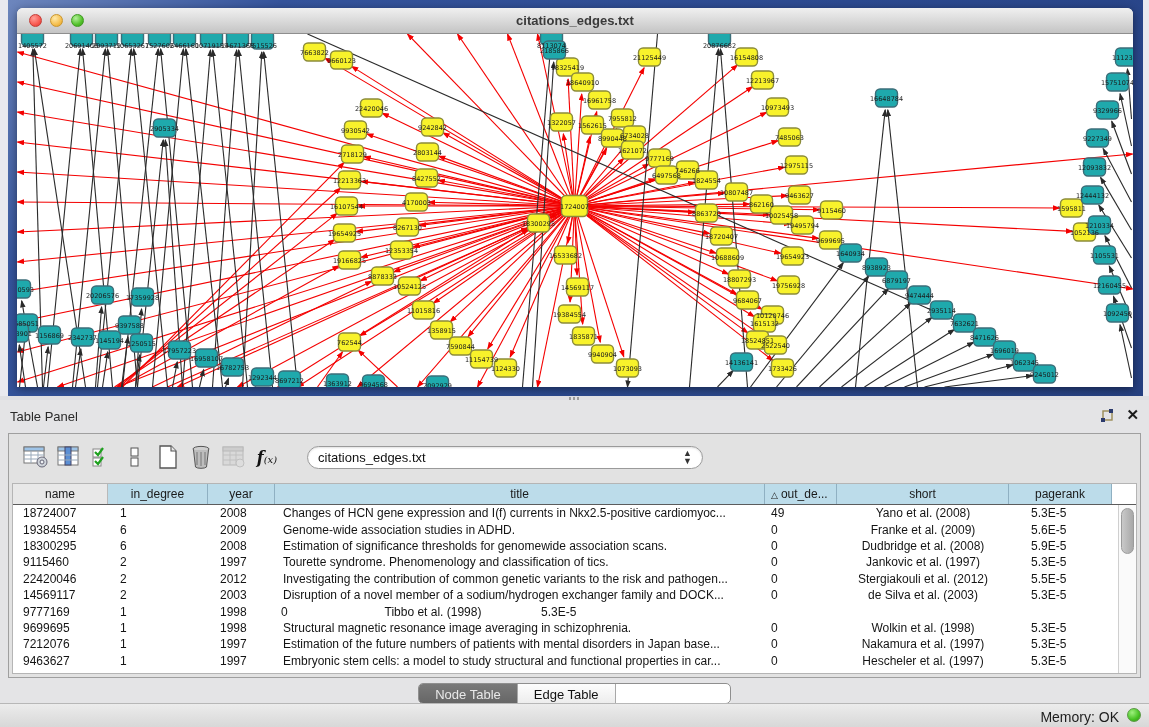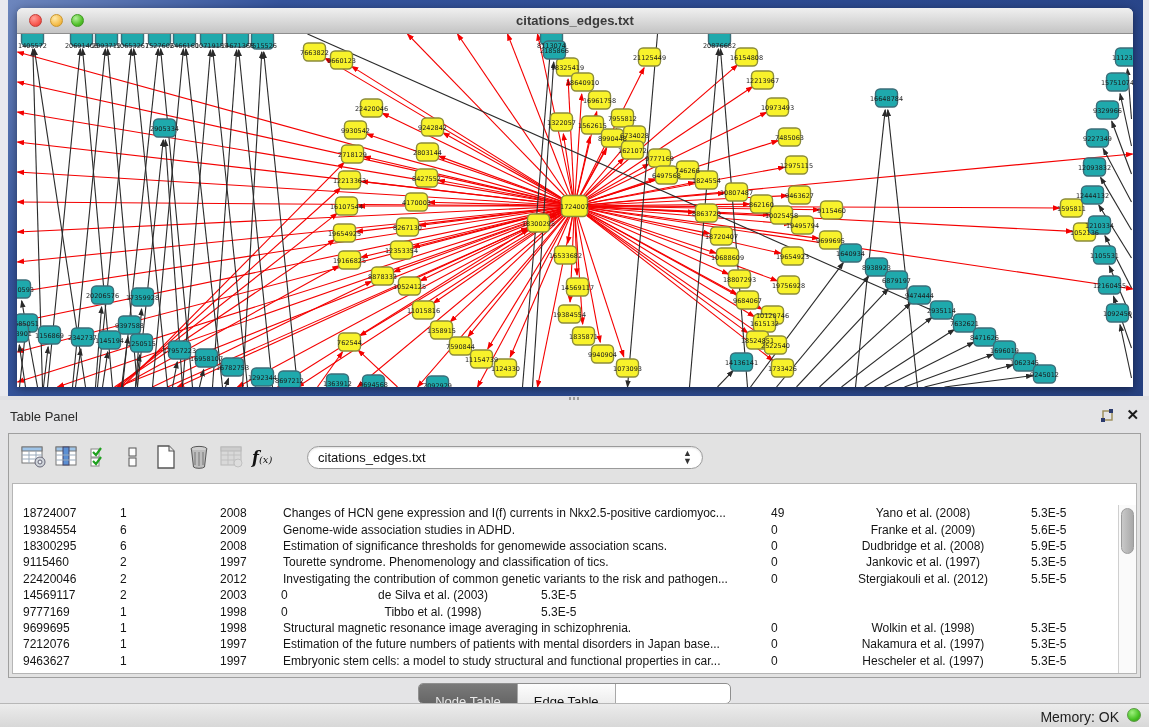--- a/index.html
+++ b/index.html
@@ -33,21 +33,21 @@
   
   .table-panel { position:absolute; left:0; top:400px; width:1149px; height:327px; background:#e4e4e6; }
   .tp-header { position:relative; height:31px; }
   .tp-title { position:absolute; left:10px; top:9px; font-size:13px; color:#2b2b2b; }
   .tp-float { position:absolute; right:34px; top:8px; width:16px; height:16px; cursor:pointer; }
   .tp-close { position:absolute; right:10px; top:6px; font-size:15px; font-weight:bold; color:#1a1a1a; cursor:pointer; }
 
   .tp-body { position:absolute; left:8px; top:33px; width:1133px; height:245px;
     border:1px solid #9f9f9f; background:#e2e2e2; }
   .toolbar { position:relative; height:46px; display:flex; align-items:center; padding-left:12px; }
-  .tool { width:30px; height:30px; display:flex; align-items:center; justify-content:flex-start; margin-right:3px; cursor:pointer; }
+  .tool { width:30px; height:30px; display:flex; align-items:center; justify-content:center; margin-right:3px; cursor:pointer; }
   .fx { font-family:"DejaVu Serif",serif; font-style:italic; font-size:16px; font-weight:bold; color:#111; }
   .fx small { font-size:10px; font-weight:normal; }
   .combo { margin-left:22px; width:396px; height:23px; background:#fff;
     border:1px solid #9a9a9a; border-radius:12px; display:flex; align-items:center;
     padding:0 10px; font-size:13px; color:#111; box-shadow:inset 0 1px 2px rgba(0,0,0,.12); cursor:pointer; }
   .combo .arrows { margin-left:auto; font-size:9px; color:#333; line-height:8px; text-align:center; }
 
   .tgrid { position:absolute; left:3px; top:49px; right:3px; bottom:3px; background:#fff; border:1px solid #b5b5b5; }
   .thead { display:flex; height:21px; border-bottom:1px solid #5c5c5c; }
   .hc { font-size:12px; color:#1a1a1a; text-align:center; line-height:20px;
@@ -63,21 +63,21 @@
   .hc.c4 { text-align:left; padding-left:6px; }
   .vscroll { position:absolute; top:21px; right:0; width:18px; bottom:0;
     background:#fafafa; border-left:1px solid #cfcfcf; }
   .vthumb { position:absolute; left:2px; top:3px; width:13px; height:46px; border-radius:7px;
     background:linear-gradient(90deg,#c9c9c9,#a8a8a8); border:1px solid #9b9b9b; cursor:pointer; }
 
   .tabs-row { position:absolute; left:0; top:283px; width:1149px; height:26px;
     display:flex; justify-content:center; }
   .seg { display:flex; height:21px; border:1px solid #8f8f8f; border-radius:5px; overflow:hidden;
     background:#fff; box-shadow:0 1px 1px rgba(255,255,255,.7); }
-  .seg-btn { padding:8px 16px; font-size:13px; line-height:20px; color:#111;
+  .seg-btn { padding:1px 16px; font-size:13px; line-height:20px; color:#111;
     background:linear-gradient(#fdfdfd,#ededed); border-right:1px solid #a8a8a8; cursor:pointer; }
   .seg-btn:last-child { border-right:none;margin-top:44px; }
   .seg-btn.sel { background:linear-gradient(#7a7a7a,#666); color:#e9e9e9; }
 
   .statusbar { position:absolute; left:0; top:703px; width:1149px; height:24px;
     background:linear-gradient(#ececec,#d8d8d8); border-top:1px solid #b7b7b7; }
   .mem { position:absolute; right:30px; top:5px; font-size:14px; color:#1d1d1d; }
   .memdot { position:absolute; right:8px; top:4px; width:14px; height:14px; border-radius:50%;
     background:radial-gradient(circle at 35% 30%,#9ef07e,#46c222 60%,#2f8f14); border:1px solid #5a9a43; }
 </style>
@@ -610,20 +610,29 @@
       <div class="tool">
         <span class="fx"><span>f</span><small>(x)</small></span>
       </div>
       <div class="combo">
         <span>citations_edges.txt</span>
         <span class="arrows">▲<br>▼</span>
       </div>
     </div>
 
     <div class="tgrid">
+      <div class="thead" id="thead">
+          <div class="hc c0 gray">name</div>
+          <div class="hc c1">in_degree</div>
+          <div class="hc c2">year</div>
+          <div class="hc c3">title</div>
+          <div class="hc c4"><span class="sort">△</span>out_de...</div>
+          <div class="hc c5">short</div>
+          <div class="hc c6">pagerank</div>
+        </div>
       <div class="tbody" id="tbody">
           <div class="trow">
             <div class="tc c0">18724007</div>
             <div class="tc c1">1</div>
             <div class="tc c2">2008</div>
             <div class="tc c3">Changes of HCN gene expression and I(f) currents in Nkx2.5-positive cardiomyoc...</div>
             <div class="tc c4">49</div>
             <div class="tc c5">Yano et al. (2008)</div>
             <div class="tc c6">5.3E-5</div>
           </div>
@@ -660,20 +669,21 @@
             <div class="tc c2">2012</div>
             <div class="tc c3">Investigating the contribution of common genetic variants to the risk and pathogen...</div>
             <div class="tc c4">0</div>
             <div class="tc c5">Stergiakouli et al. (2012)</div>
             <div class="tc c6">5.5E-5</div>
           </div>
           <div class="trow">
             <div class="tc c0">14569117</div>
             <div class="tc c1">2</div>
             <div class="tc c2">2003</div>
+            <div class="tc c3">Disruption of a novel member of a sodium/hydrogen exchanger family and DOCK...</div>
             <div class="tc c4">0</div>
             <div class="tc c5">de Silva et al. (2003)</div>
             <div class="tc c6">5.3E-5</div>
           </div>
           <div class="trow">
             <div class="tc c0">9777169</div>
             <div class="tc c1">1</div>
             <div class="tc c2">1998</div>
             <div class="tc c4">0</div>
             <div class="tc c5">Tibbo et al. (1998)</div>

